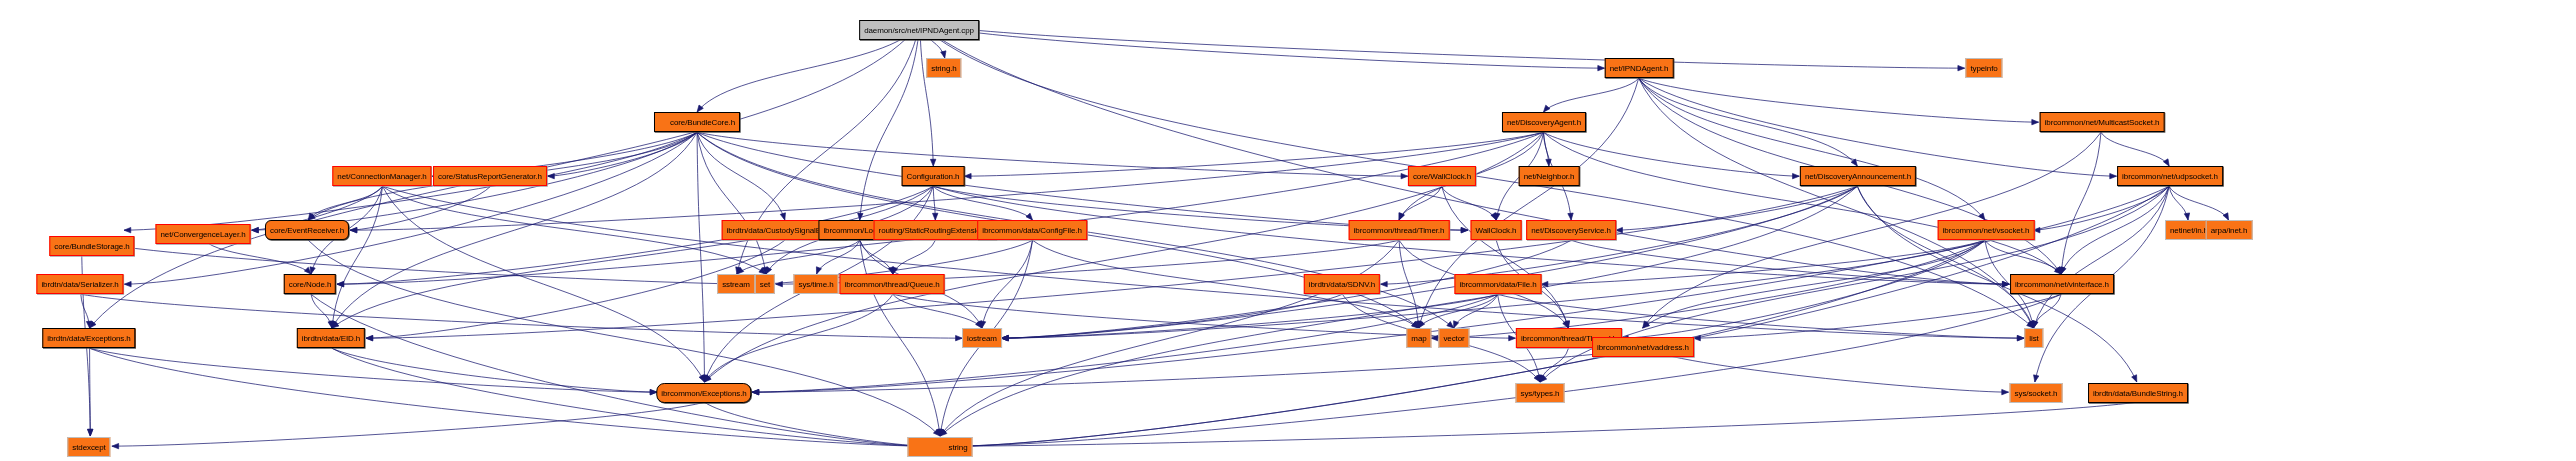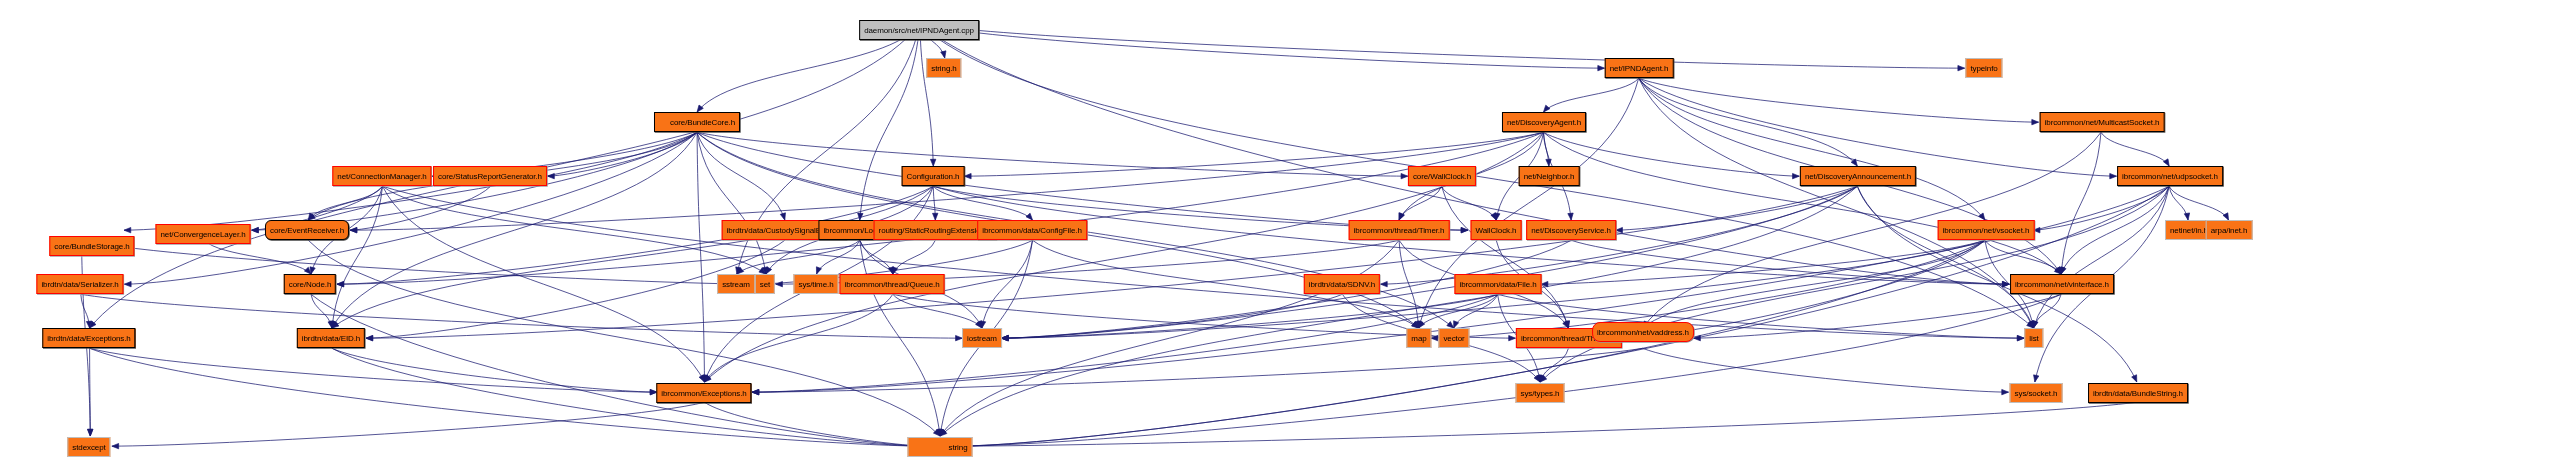--- a/index.html
+++ b/index.html
@@ -338,22 +338,22 @@
     <div class="node incomplete" style="left: 892px; top: 284px;">ibrcommon/thread/Queue.h</div>
     <div class="node incomplete" style="left: 1342px; top: 284px;">ibrdtn/data/SDNV.h</div>
     <div class="node incomplete" style="left: 1498px; top: 284px;">ibrcommon/data/File.h</div>
     <div class="node documented" style="left: 2062px; top: 284px;">ibrcommon/net/vinterface.h</div>
     <div class="node documented" style="left: 89px; top: 338px;">ibrdtn/data/Exceptions.h</div>
     <div class="node documented" style="left: 331px; top: 338px;">ibrdtn/data/EID.h</div>
     <div class="node external" style="left: 982px; top: 338px;">iostream</div>
     <div class="node external" style="left: 1419px; top: 338px;">map</div>
     <div class="node external" style="left: 1454px; top: 338px;">vector</div>
     <div class="node incomplete" style="left: 1569px; top: 338px;">ibrcommon/thread/Thread.h</div>
-    <div class="node incomplete" style="left: 1643px; top: 332px; border-radius: 8px;">ibrcommon/net/vaddress.h</div>
+    <div class="node incomplete" style="left: 1643px; top: 347px;">ibrcommon/net/vaddress.h</div>
     <div class="node external" style="left: 2034px; top: 338px;">list</div>
-    <div class="node documented" style="left: 704px; top: 393px;">ibrcommon/Exceptions.h</div>
+    <div class="node documented" style="left: 704px; top: 393px; border-radius: 8px;">ibrcommon/Exceptions.h</div>
     <div class="node external" style="left: 1540px; top: 393px;">sys/types.h</div>
     <div class="node external" style="left: 2036px; top: 393px;">sys/socket.h</div>
     <div class="node documented" style="left: 2138px; top: 393px;">ibrdtn/data/BundleString.h</div>
     <div class="node external" style="left: 89px; top: 447px;">stdexcept</div>
     <div class="node external" style="left: 940px; top: 447px; padding-left: 40px;">string</div>
   </div>
 
 
 </body></html>

